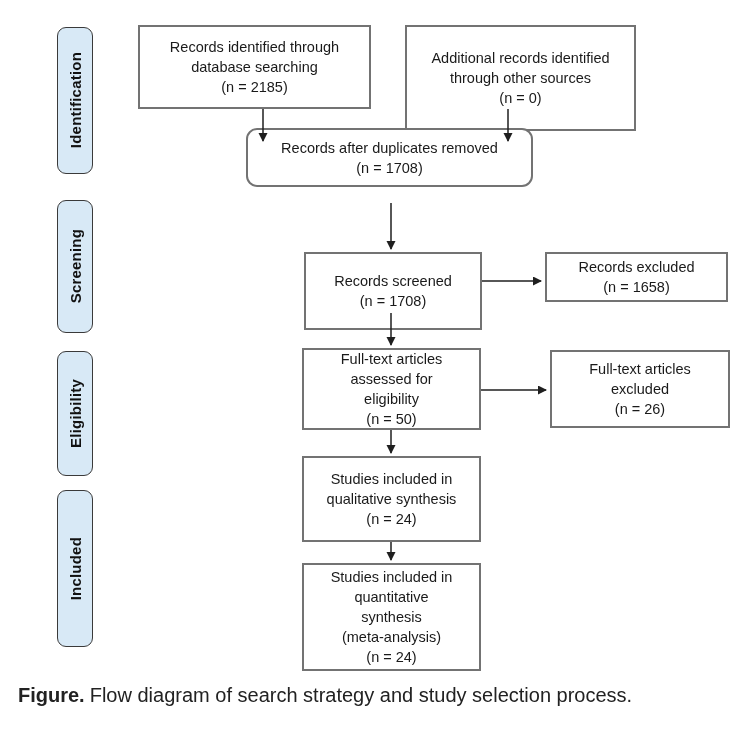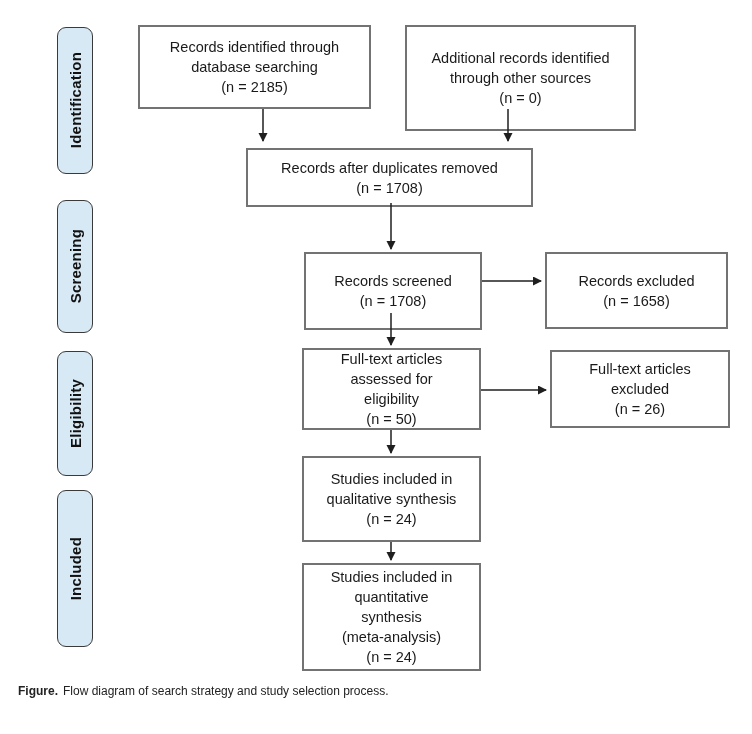--- a/index.html
+++ b/index.html
@@ -59,21 +59,21 @@
   }
   .arrows line {
     stroke: #1f1f1f;
     stroke-width: 1.5;
   }
   .caption {
     position: absolute;
     left: 18px;
     top: 684px;
     width: 716px;
-    font-size: 12px;
+    font-size: 20px;
     color: #222222;
   }
   .caption .cap-label {
     font-weight: bold;
     margin-right: 5px;
   }
 </style>
 </head>
 <body>
 
@@ -91,25 +91,25 @@
   <div class="stage" style="top:490px;height:157px;">
     <span class="vtext">Included</span>
   </div>
 
   <div class="node" style="left:138px;top:25px;width:233px;height:84px;">Records identified through
 database searching
 (n = 2185)</div>
   <div class="node" style="left:405px;top:25px;width:231px;height:106px;">Additional records identified
 through other sources
 (n = 0)</div>
-  <div class="node" style="left:246px;top:148px;width:287px;height:59px;">Records after duplicates removed
+  <div class="node" style="left:246px;top:128px;width:287px;height:59px;border-radius:11px;">Records after duplicates removed
 (n = 1708)</div>
   <div class="node" style="left:304px;top:252px;width:178px;height:78px;">Records screened
 (n = 1708)</div>
-  <div class="node" style="left:545px;top:252px;width:183px;height:77px;">Records excluded
+  <div class="node" style="left:545px;top:252px;width:183px;height:50px;">Records excluded
 (n = 1658)</div>
   <div class="node" style="left:302px;top:348px;width:179px;height:82px;">Full-text articles
 assessed for eligibility
 (n = 50)</div>
   <div class="node" style="left:550px;top:350px;width:180px;height:78px;">Full-text articles
 excluded
 (n = 26)</div>
   <div class="node" style="left:302px;top:456px;width:179px;height:86px;">Studies included in
 qualitative synthesis
 (n = 24)</div>

